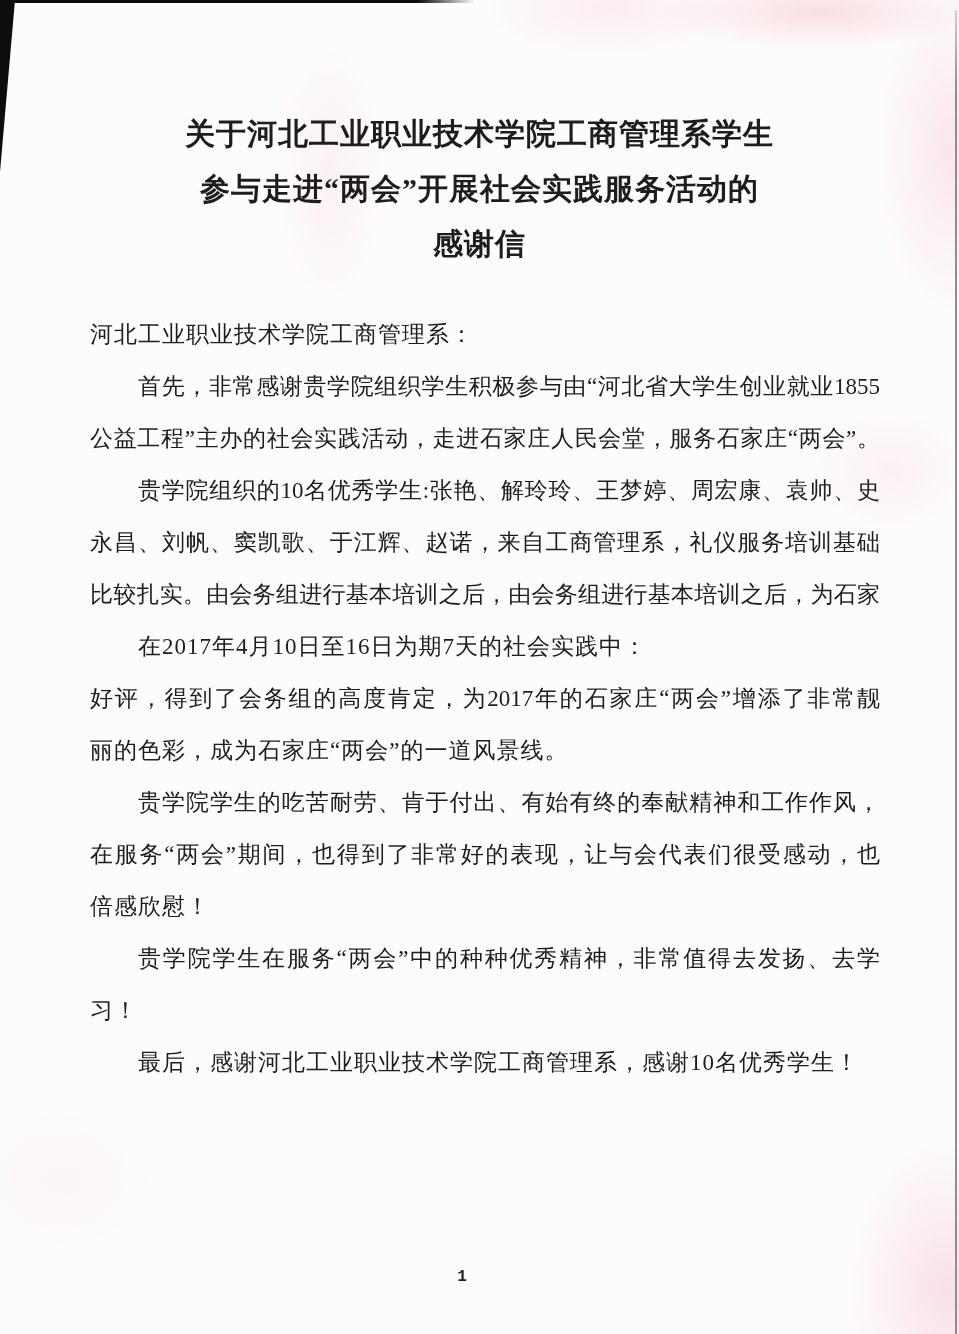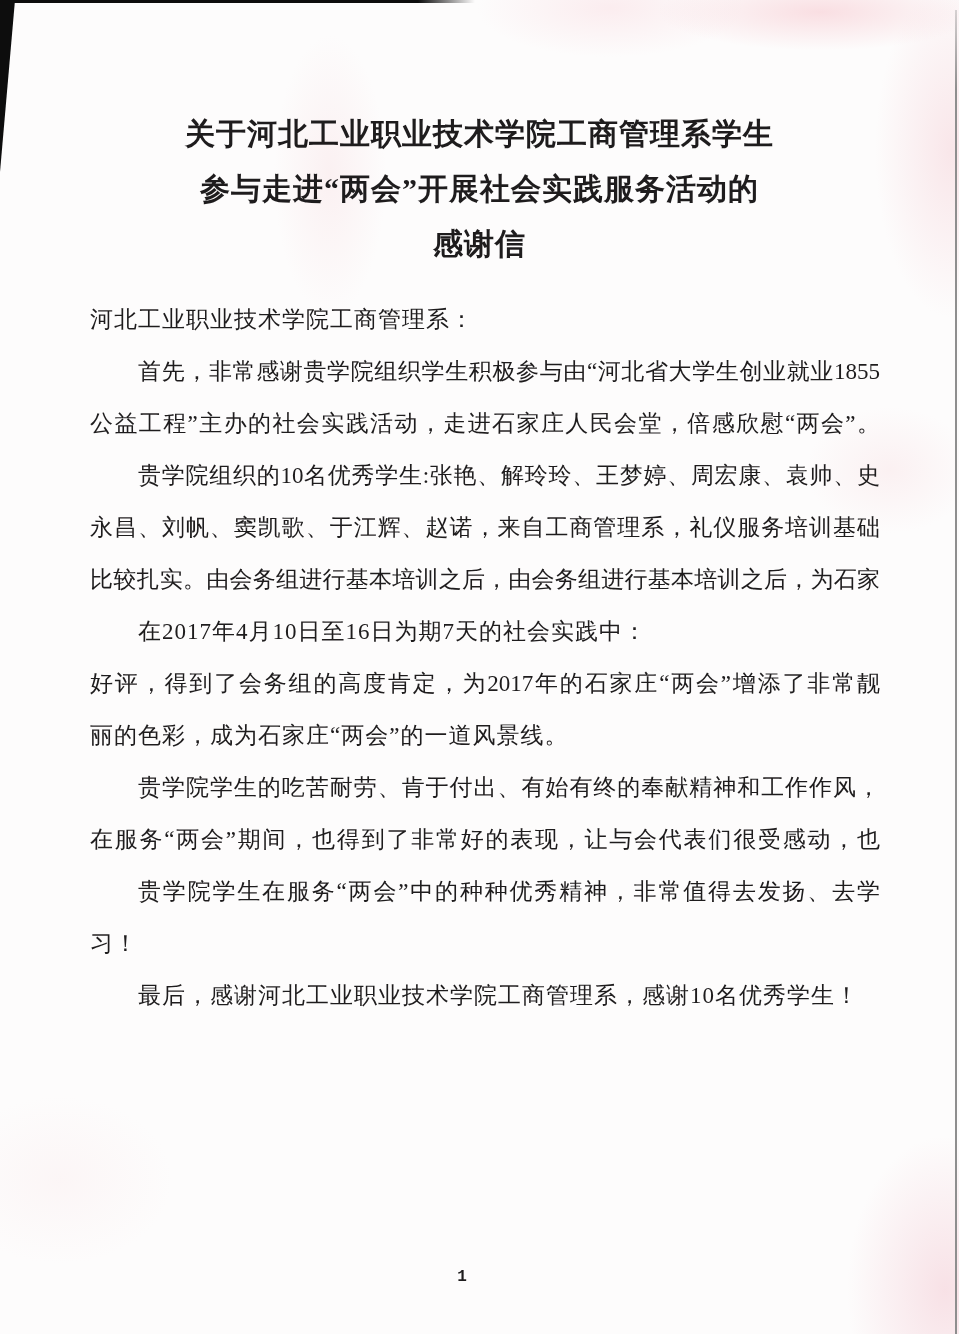--- a/index.html
+++ b/index.html
@@ -42,21 +42,21 @@
     position:absolute;top:10px;left:955px;width:2px;height:1324px;
     background:linear-gradient(to bottom,rgba(142,142,142,0.35),var(--scanline) 6%,var(--scanline));
   }
   
   .title-block{
     position:absolute;top:106px;left:0;width:959px;
     text-align:center;font-weight:700;font-size:30px;line-height:55px;
     letter-spacing:1px;
   }
   .body-block{
-    position:absolute;top:294px;left:90px;width:790px;
+    position:absolute;top:309px;left:90px;width:790px;
     font-size:23px;line-height:52px;
   }
   .body-line{
     height:52px;overflow:hidden;letter-spacing:1px;
     white-space:nowrap;
   }
   .body-line.justify{
     text-align:justify;text-align-last:justify;
     white-space:normal;letter-spacing:0;
   }
@@ -77,28 +77,29 @@
 
   <div class="title-block" id="title-lines">
       <div class="title-line">关于河北工业职业技术学院工商管理系学生</div>
       <div class="title-line">参与走进“两会”开展社会实践服务活动的</div>
       <div class="title-line">感谢信</div>
     </div>
 
   <div class="body-block" id="body-lines">
       <div class="body-line">河北工业职业技术学院工商管理系：</div>
       <div class="body-line indent justify">首先，非常感谢贵学院组织学生积极参与由“河北省大学生创业就业1855</div>
-      <div class="body-line justify">公益工程”主办的社会实践活动，走进石家庄人民会堂，倍感欣慰“两会”。</div>
+      <div class="body-line justify">公益工程”主办的社会实践活动，走进石家庄人民会堂，服务石家庄“两会”。</div>
       <div class="body-line indent justify">贵学院组织的10名优秀学生:张艳、解玲玲、王梦婷、周宏康、袁帅、史</div>
       <div class="body-line justify">永昌、刘帆、窦凯歌、于江辉、赵诺，来自工商管理系，礼仪服务培训基础</div>
       <div class="body-line justify">比较扎实。由会务组进行基本培训之后，由会务组进行基本培训之后，为石家</div>
       <div class="body-line indent">在2017年4月10日至16日为期7天的社会实践中：</div>
       <div class="body-line justify">好评，得到了会务组的高度肯定，为2017年的石家庄“两会”增添了非常靓</div>
       <div class="body-line">丽的色彩，成为石家庄“两会”的一道风景线。</div>
       <div class="body-line indent justify">贵学院学生的吃苦耐劳、肯于付出、有始有终的奉献精神和工作作风，</div>
       <div class="body-line justify">在服务“两会”期间，也得到了非常好的表现，让与会代表们很受感动，也</div>
+      <div class="body-line">倍感欣慰！</div>
       <div class="body-line indent justify">贵学院学生在服务“两会”中的种种优秀精神，非常值得去发扬、去学</div>
       <div class="body-line">习！</div>
       <div class="body-line indent">最后，感谢河北工业职业技术学院工商管理系，感谢10名优秀学生！</div>
     </div>
 
   <div class="page-number">1</div>
 </div>
 
 </body></html>

